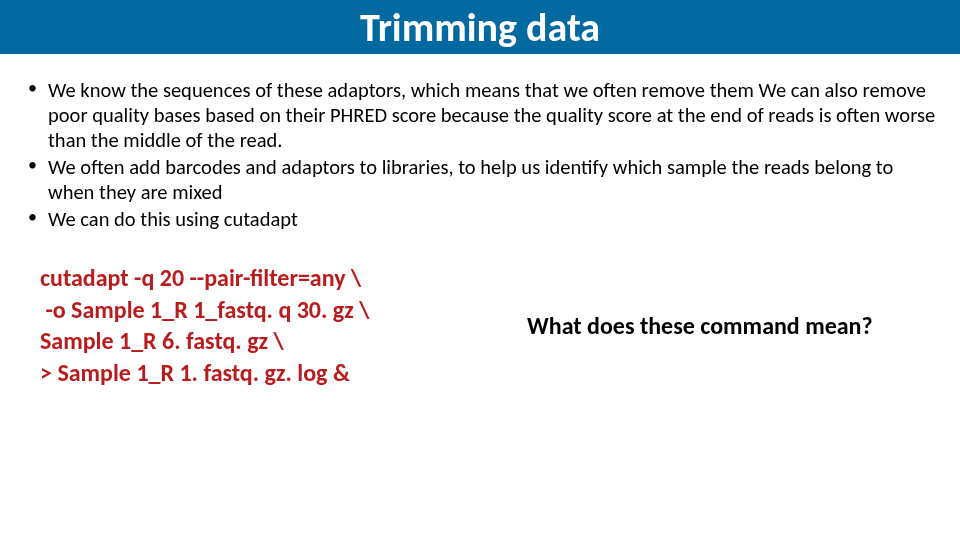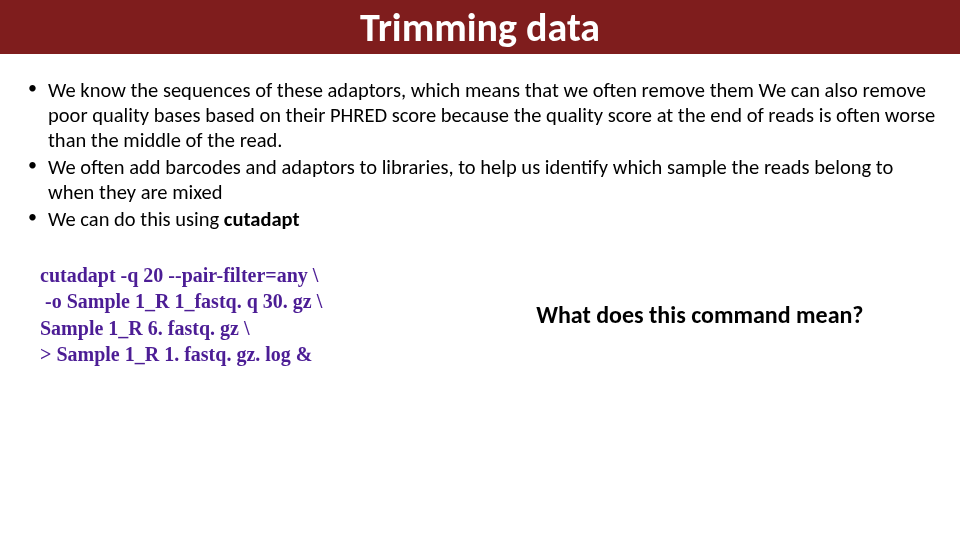--- a/index.html
+++ b/index.html
@@ -1,27 +1,27 @@
 <!DOCTYPE html>
 <html><head>
 <meta charset="utf-8">
 <style>
   * { margin: 0; padding: 0; box-sizing: border-box; }
   html, body { width: 960px; height: 540px; font-family: Calibri, 'Segoe UI', Arial, sans-serif; background: #fff; color: #000; }
   .slide { width: 960px; height: 540px; position: relative; }
-  .title-bar { background: #7f1d1d; color: #fff; height: 54px; width: 100%; display: flex; align-items: center; justify-content: center; }
+  .title-bar { background: #0369a1; color: #fff; height: 54px; width: 100%; display: flex; align-items: center; justify-content: center; }
   .title-bar h1 { font-size: 40px; font-weight: 700; }
   .body { padding: 24px 22px 0 22px; }
   ul.bullets { list-style: none; margin-left: 4px; }
   ul.bullets li { position: relative; padding-left: 22px; font-size: 20.5px; line-height: 1.22; margin-bottom: 2px; }
   ul.bullets li::before { content: "•"; position: absolute; left: 2px; top: 0; font-size: 18px; }
-  .bold { font-weight: 700; text-align: right; }
+  .bold { font-weight: 400; text-align: right; }
   .lower { display: flex; margin-top: 30px; }
   .code-block { width: 48%; padding-left: 18px; }
-  .code-block .code-line { font-size: 20px; font-weight: 700; color: #4c1d95; line-height: 1.32; white-space: pre; font-family: Liberation Serif, serif; }
+  .code-block .code-line { font-size: 24px; font-weight: 700; color: #b91c1c; line-height: 1.32; white-space: pre; }
   .question-block { flex: 1; display: flex; align-items: center; justify-content: center; }
   .question-block .q { font-size: 24px; font-weight: 700; color: #000; }
 </style>
 </head>
 <body>
 
 <div class="slide">
 
   <div class="title-bar">
     <h1>Trimming data</h1>
@@ -41,18 +41,18 @@
     </ul>
 
     <div class="lower">
       <div class="code-block">
         <div class="code-line">cutadapt -q 20 --pair-filter=any \</div>
         <div class="code-line"> -o Sample 1_R 1_fastq. q 30. gz \</div>
         <div class="code-line">Sample 1_R 6. fastq. gz \</div>
         <div class="code-line">&gt; Sample 1_R 1. fastq. gz. log &amp;</div>
       </div>
       <div class="question-block">
-        <div class="q">What does this command mean?</div>
+        <div class="q">What does these command mean?</div>
       </div>
     </div>
   </div>
 
 </div>
 
 </body></html>

